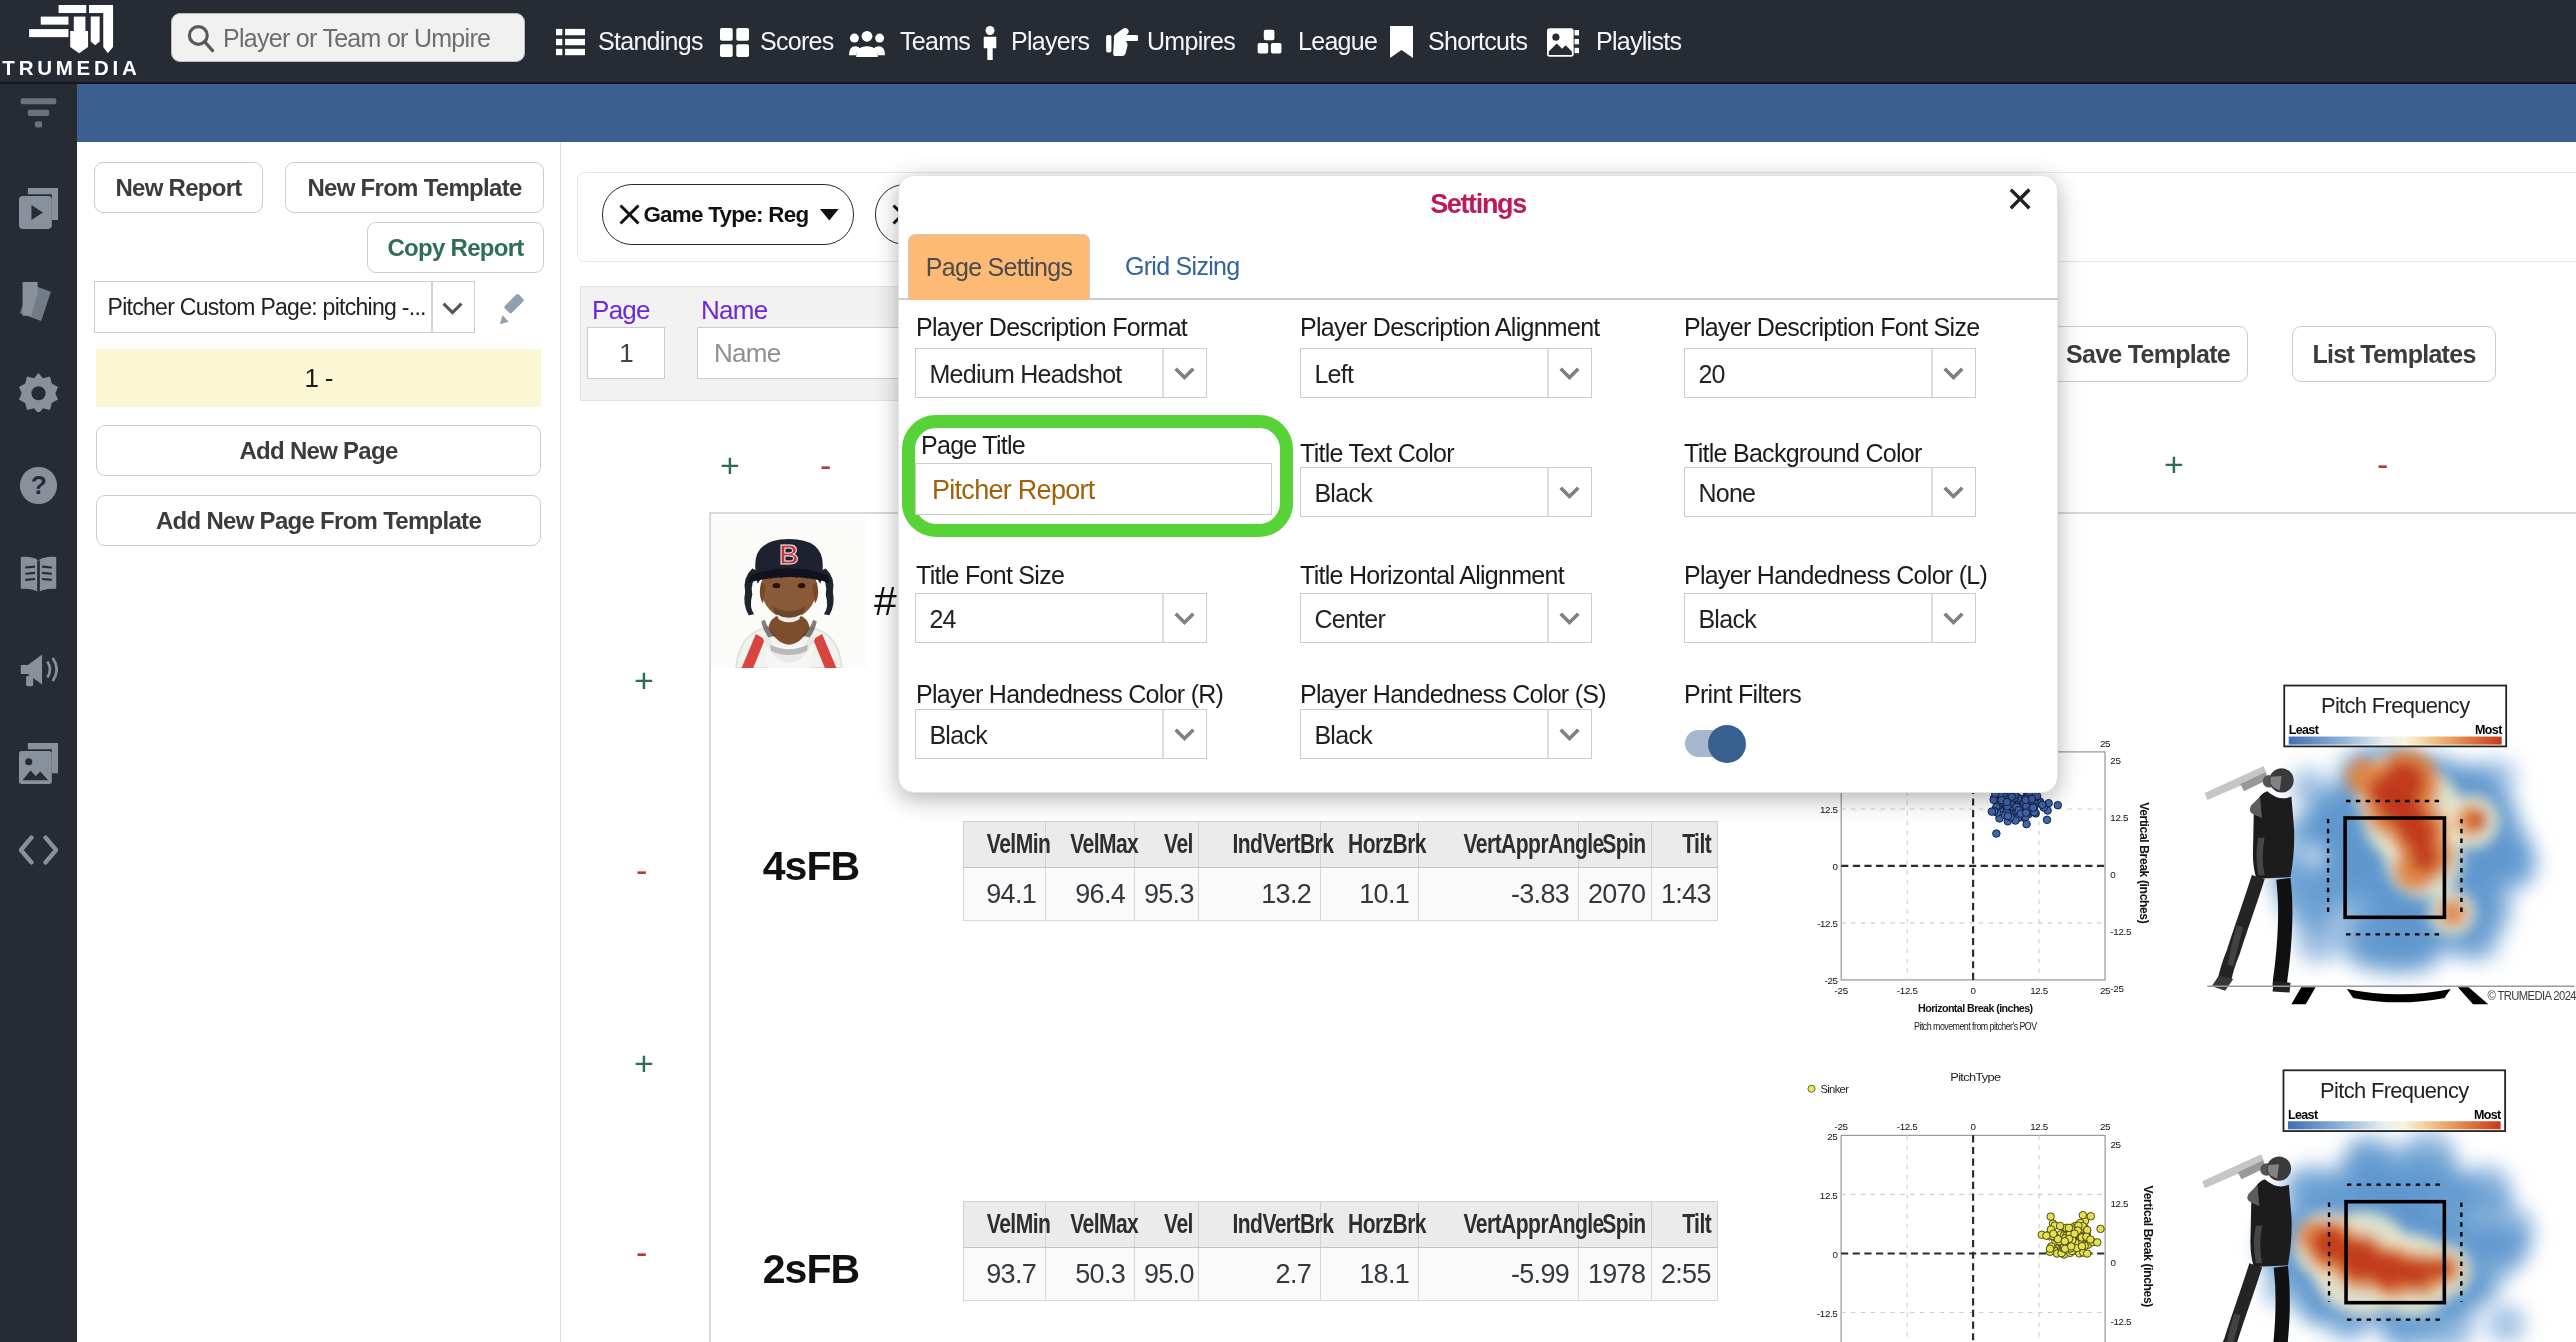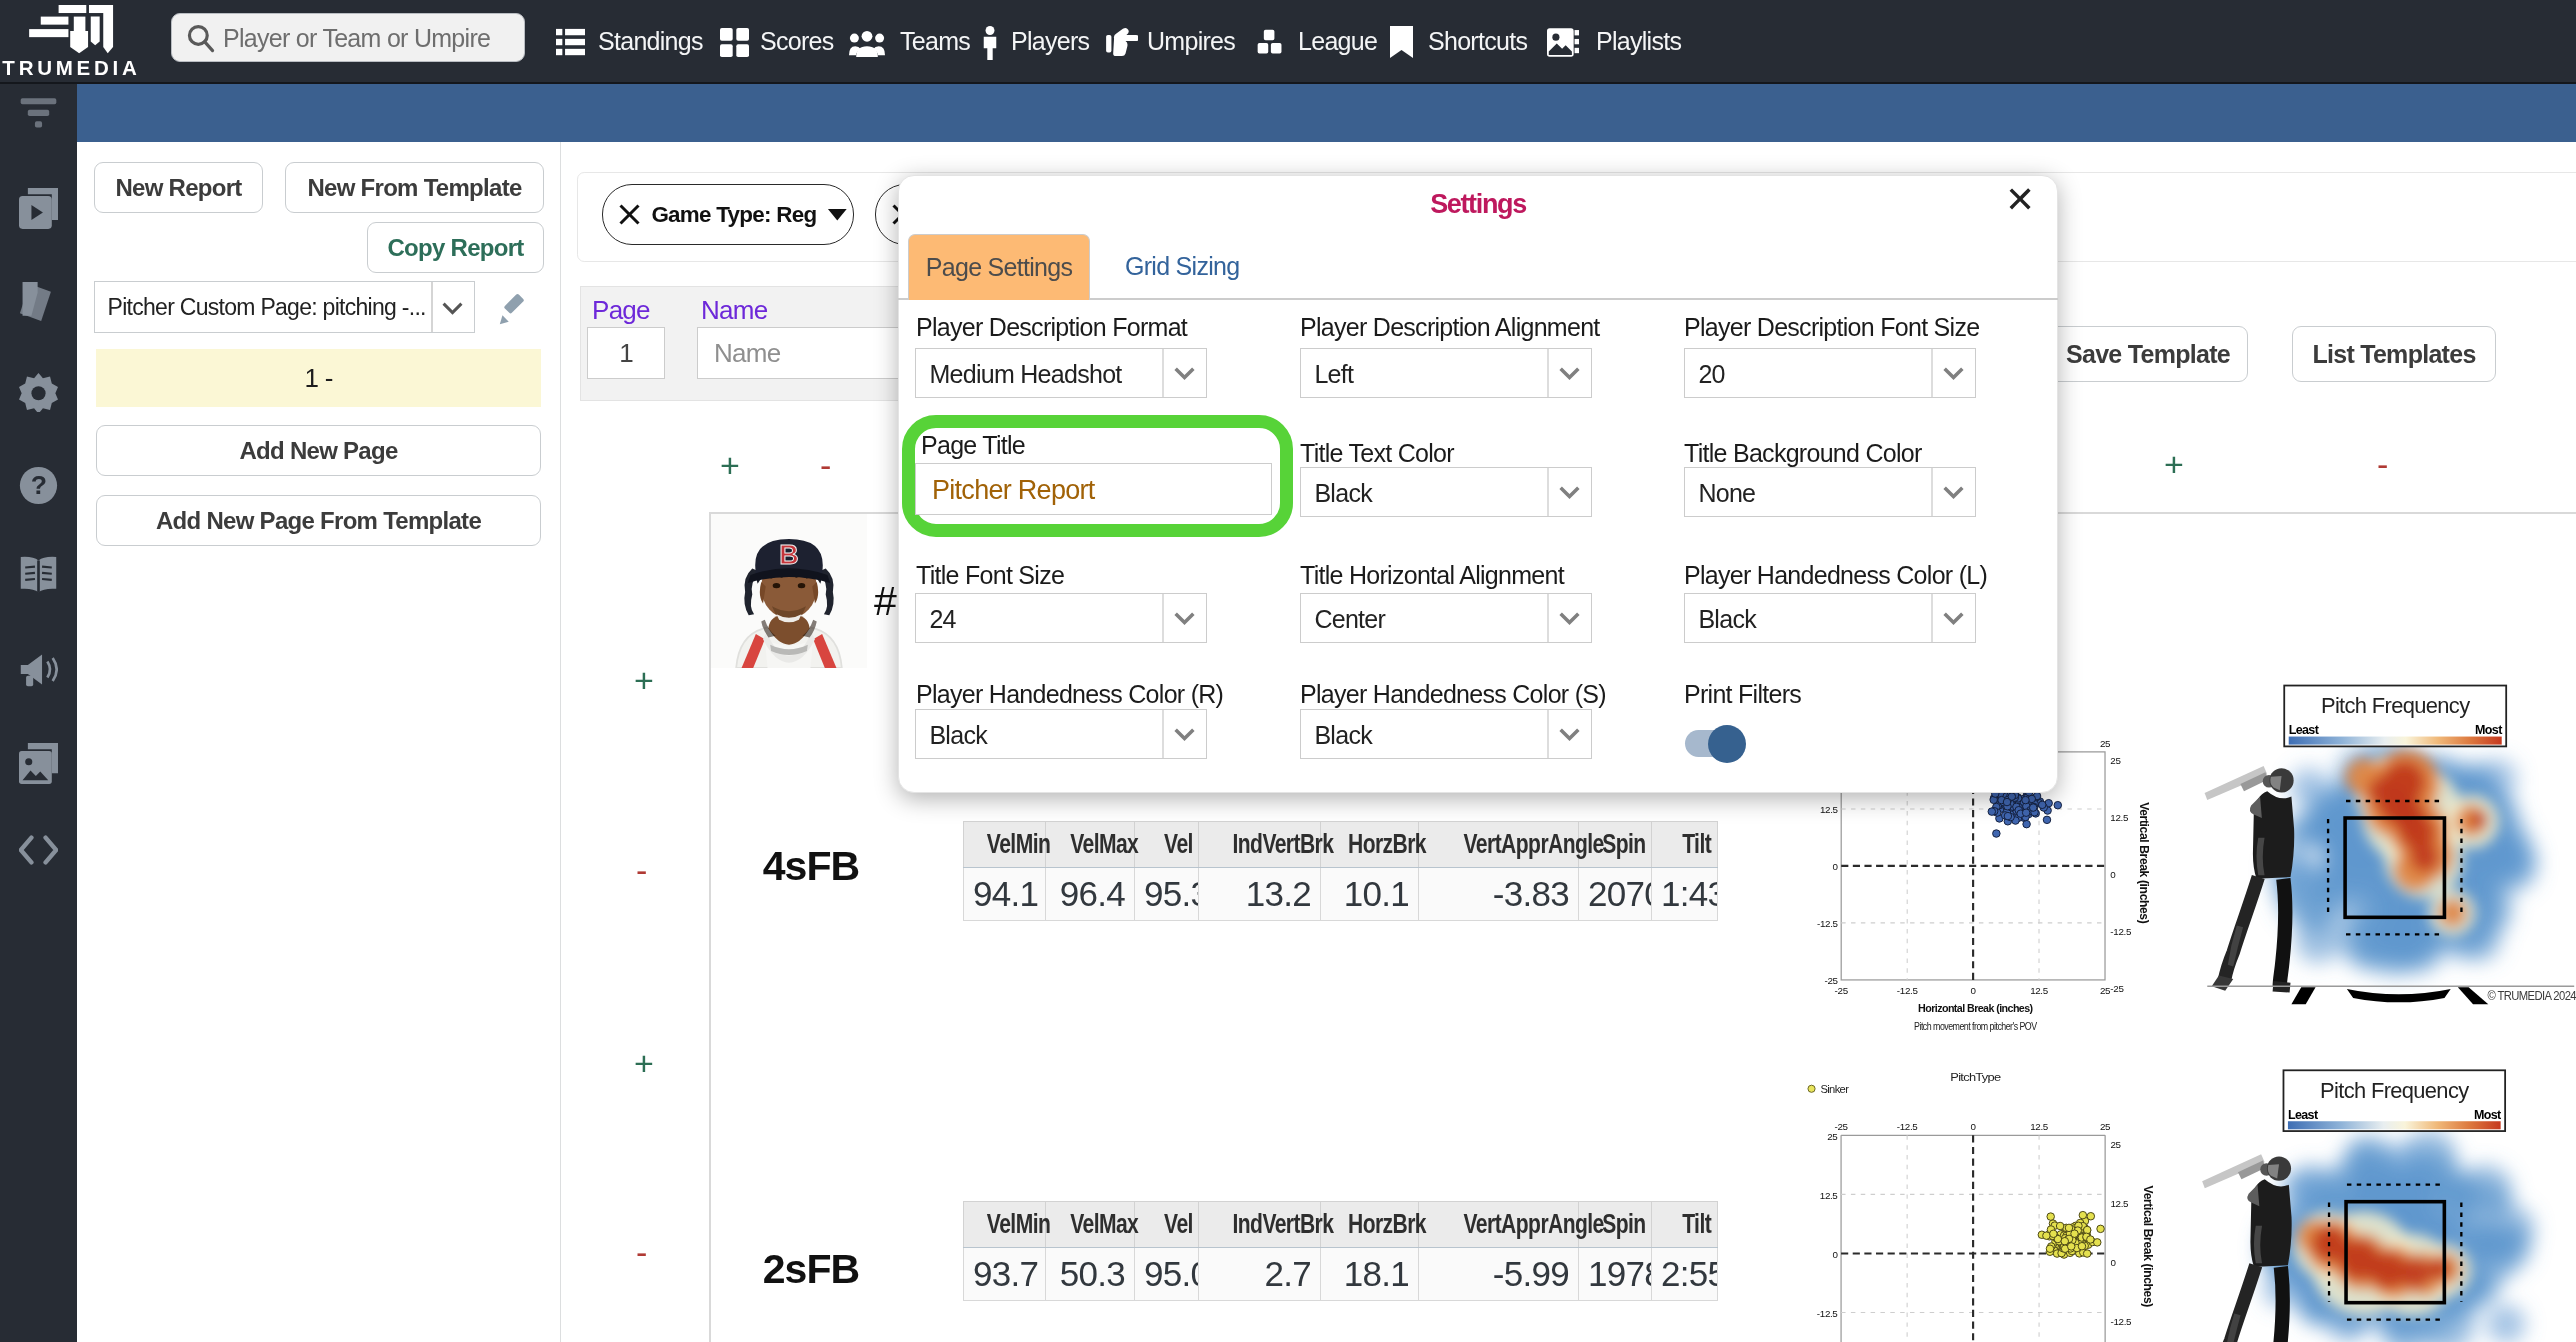--- a/index.html
+++ b/index.html
@@ -30,21 +30,21 @@
   display:flex; align-items:center; font-size:22.4px; font-weight:700; color:#111; white-space:nowrap;}
 #gstrip { position:absolute; left:580px; top:286px; width:1300px; height:115px; background:#f2f2f2; border:1.8px solid #e3e3e3; }
 .glabel { position:absolute; font-size:26px; color:#6d28d9; }
 .ginput { position:absolute; background:#fff; border:1.8px solid #ccc; font-size:26px; color:#444; display:flex; align-items:center;}
 .plusg { position:absolute; color:#2c6e54; font-size:34px; font-weight:400; }
 .minusr { position:absolute; color:#b03a34; font-size:34px; font-weight:400; }
 
 .ptable { position:absolute; border-collapse:collapse; table-layout:fixed; width:753px; }
 .ptable th { background:#ebebeb; color:#2e2e2e; font-size:27px; font-weight:700; border:1.8px solid #d2d2d2; border-bottom:1.8px solid #b8c4ce; padding:0 5.4px; height:46px; text-align:right; overflow:visible;}
 .ptable th b { display:inline-block; transform:scaleX(0.78); transform-origin:100% 50%; font-weight:700;}
-.ptable td { background:#fafafa; color:#32383e; font-size:35px; border:1.8px solid #d8d8d8; padding:0 9px; height:53px; text-align:right; overflow:hidden;}
+.ptable td { background:#fafafa; color:#32383e; font-size:27px; border:1.8px solid #d8d8d8; padding:0 9px; height:53px; text-align:right; overflow:hidden;}
 
 #modal { position:absolute; left:898px; top:175px; width:1160px; height:618px; background:#fff; border-radius:16px;
   border:1.8px solid #e4e4e4; box-shadow:0 5.4px 23px rgba(0,0,0,.30); }
 #modal h1 { position:absolute; left:0; right:0; top:12.5px; text-align:center; font-size:27px; font-weight:600; color:#be185d; letter-spacing:-0.05em;}
 #mclose { position:absolute; left:2005px; top:179px; width:43px; height:43px; font-size:36px; color:#222; font-weight:400;}
 .tabrow { position:absolute; left:898px; top:298px; width:1160px; height:1.8px; background:#ccc; }
 #tab1 { position:absolute; left:908px; top:234px; width:182px; height:66px; background:#fdba74;
   border:1.8px solid #ccc; border-bottom:none; border-radius:7.2px 7.2px 0 0; color:#4c4c4c;
   font-size:25px; display:flex; align-items:center; justify-content:center; white-space:nowrap;}
 #tab2 { position:absolute; left:1117px; top:234px; width:161px; height:64px; color:#33639b; font-size:25px; display:flex; align-items:center; white-space:nowrap;margin-left:8px;}
@@ -229,21 +229,21 @@
 <div class="btn" style="left:96px;top:495px;width:445px;height:51px">Add New Page From Template</div>
 
 <div id="filtercard"></div>
 <div class="pill" style="left:602px;top:184px;width:252px">
   <svg style="margin-left:13.4px;flex:none" width="27" height="27" viewBox="0 0 30 30">
         <g stroke="#111" stroke-width="3.4">
           <line x1="5" y1="5" x2="25" y2="25"></line>
           <line x1="25" y1="5" x2="5" y2="25"></line>
         </g>
       </svg>
-  <span style="margin-left:8px">Game Type: Reg</span>
+  <span style="margin-left:0">Game Type: Reg</span>
   <svg style="margin-left:10.7px;flex:none" width="20.6" height="13.4" viewBox="0 0 23 15">
         <polygon points="1,1 22,1 11.5,14" fill="#111"></polygon>
       </svg>
 </div>
 <div class="pill" style="left:875px;top:184px;width:251px">
   <svg style="margin-left:13.4px;flex:none" width="27" height="27" viewBox="0 0 30 30">
         <g stroke="#111" stroke-width="3.4">
           <line x1="5" y1="5" x2="25" y2="25"></line>
           <line x1="25" y1="5" x2="5" y2="25"></line>
         </g>

